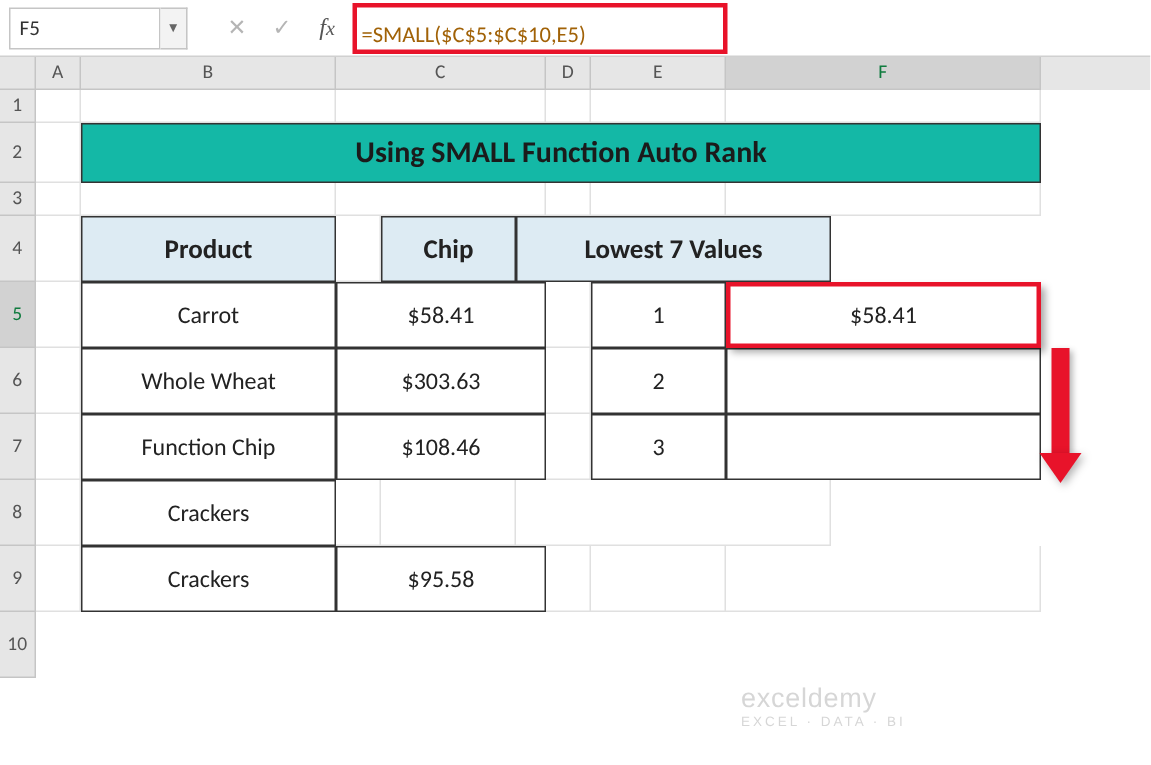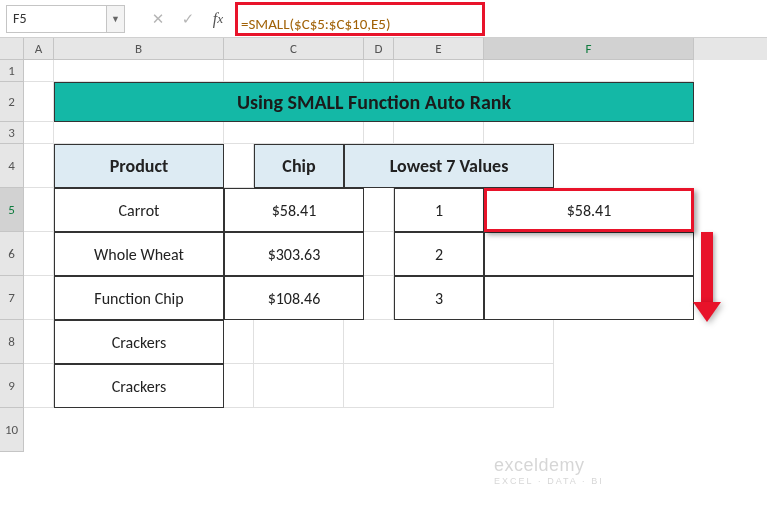--- a/index.html
+++ b/index.html
@@ -330,20 +330,21 @@
         <div class="cell cA r9"></div>
         <div class="cell cB r9 tbl-cell">Crackers</div>
         <div class="cell cD r9"></div>
         <div class="cell cE r9"></div>
         <div class="cell cF r9"></div>
       </div>
 
       <div class="cell-row">
         <div class="cell cA r10"></div>
         <div class="cell cB r10 tbl-cell">Crackers</div>
+        <div class="cell cC r10 tbl-cell">$95.58</div>
         <div class="cell cD r10"></div>
         <div class="cell cE r10"></div>
         <div class="cell cF r10"></div>
       </div>
 
       <div class="active-ring" style="left:460px; top:128px; width:210px; height:44px;"></div>
 
       <div class="result-highlight" style="left:460px; top:128px; width:210px; height:44px;"></div>
 
       <div class="arrow" style="left:677px; top:172px;">

